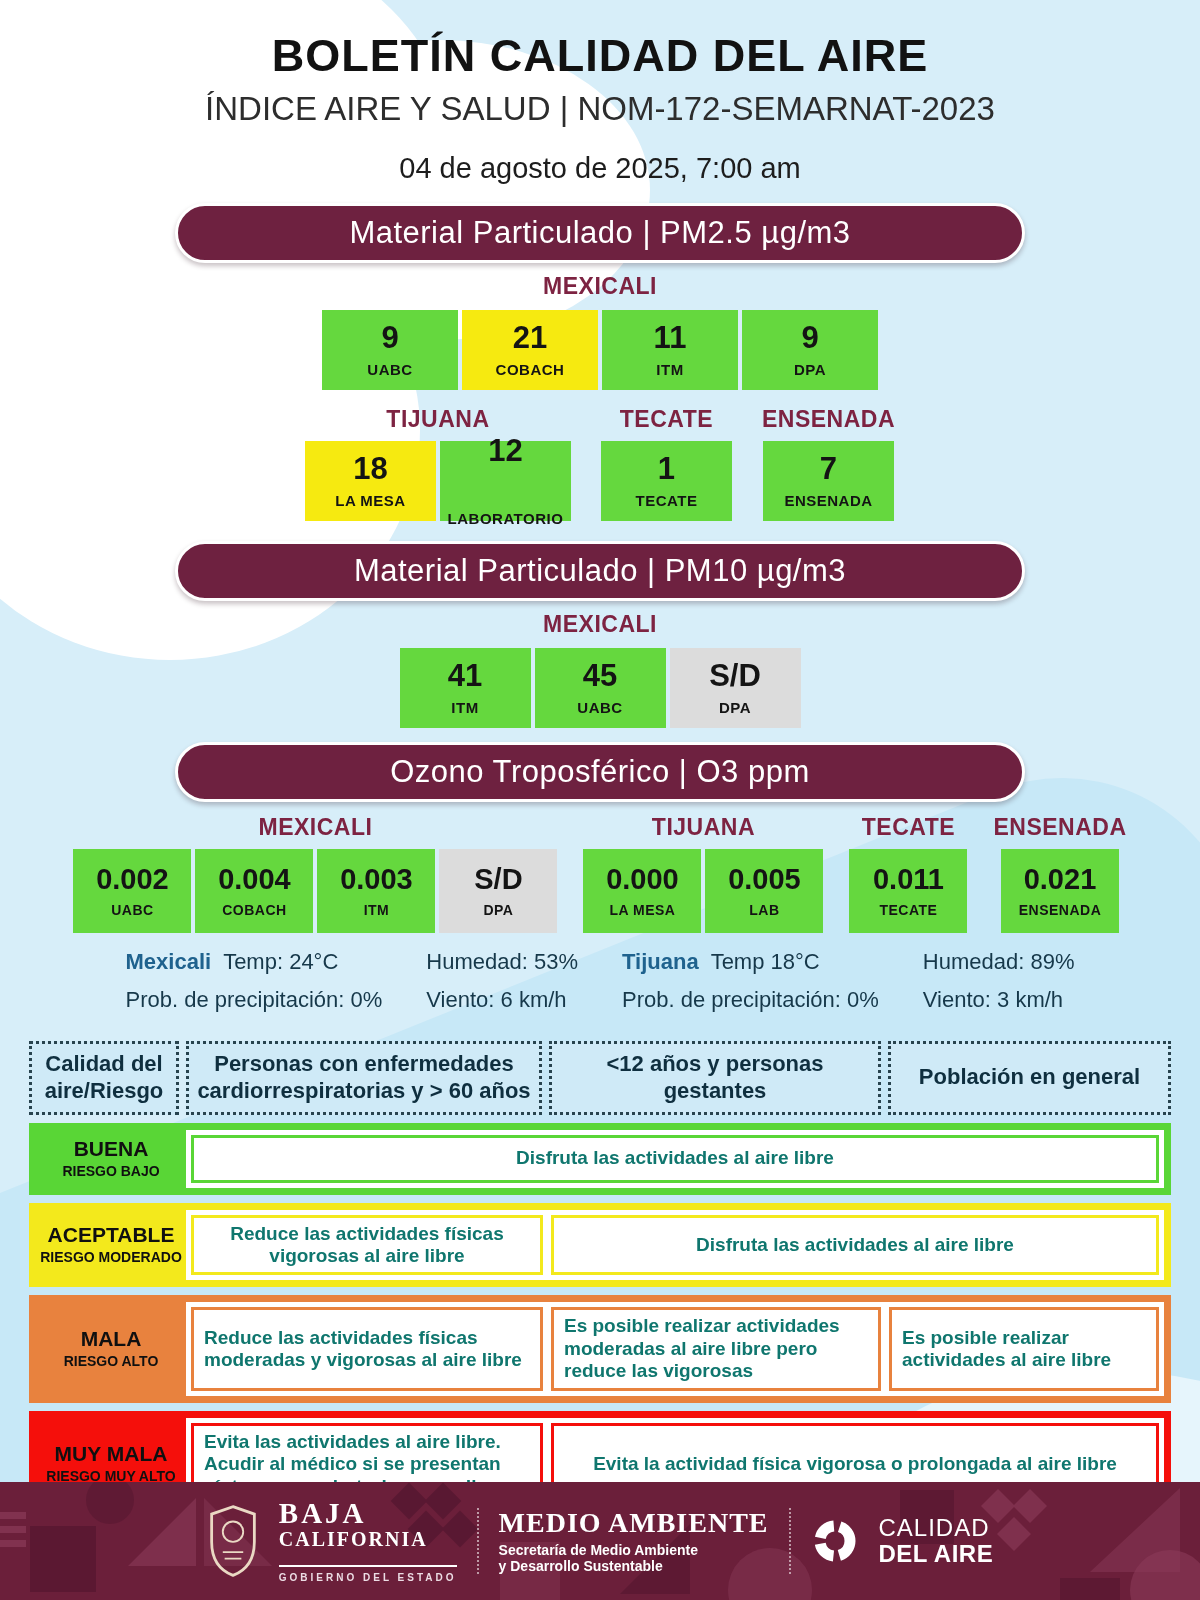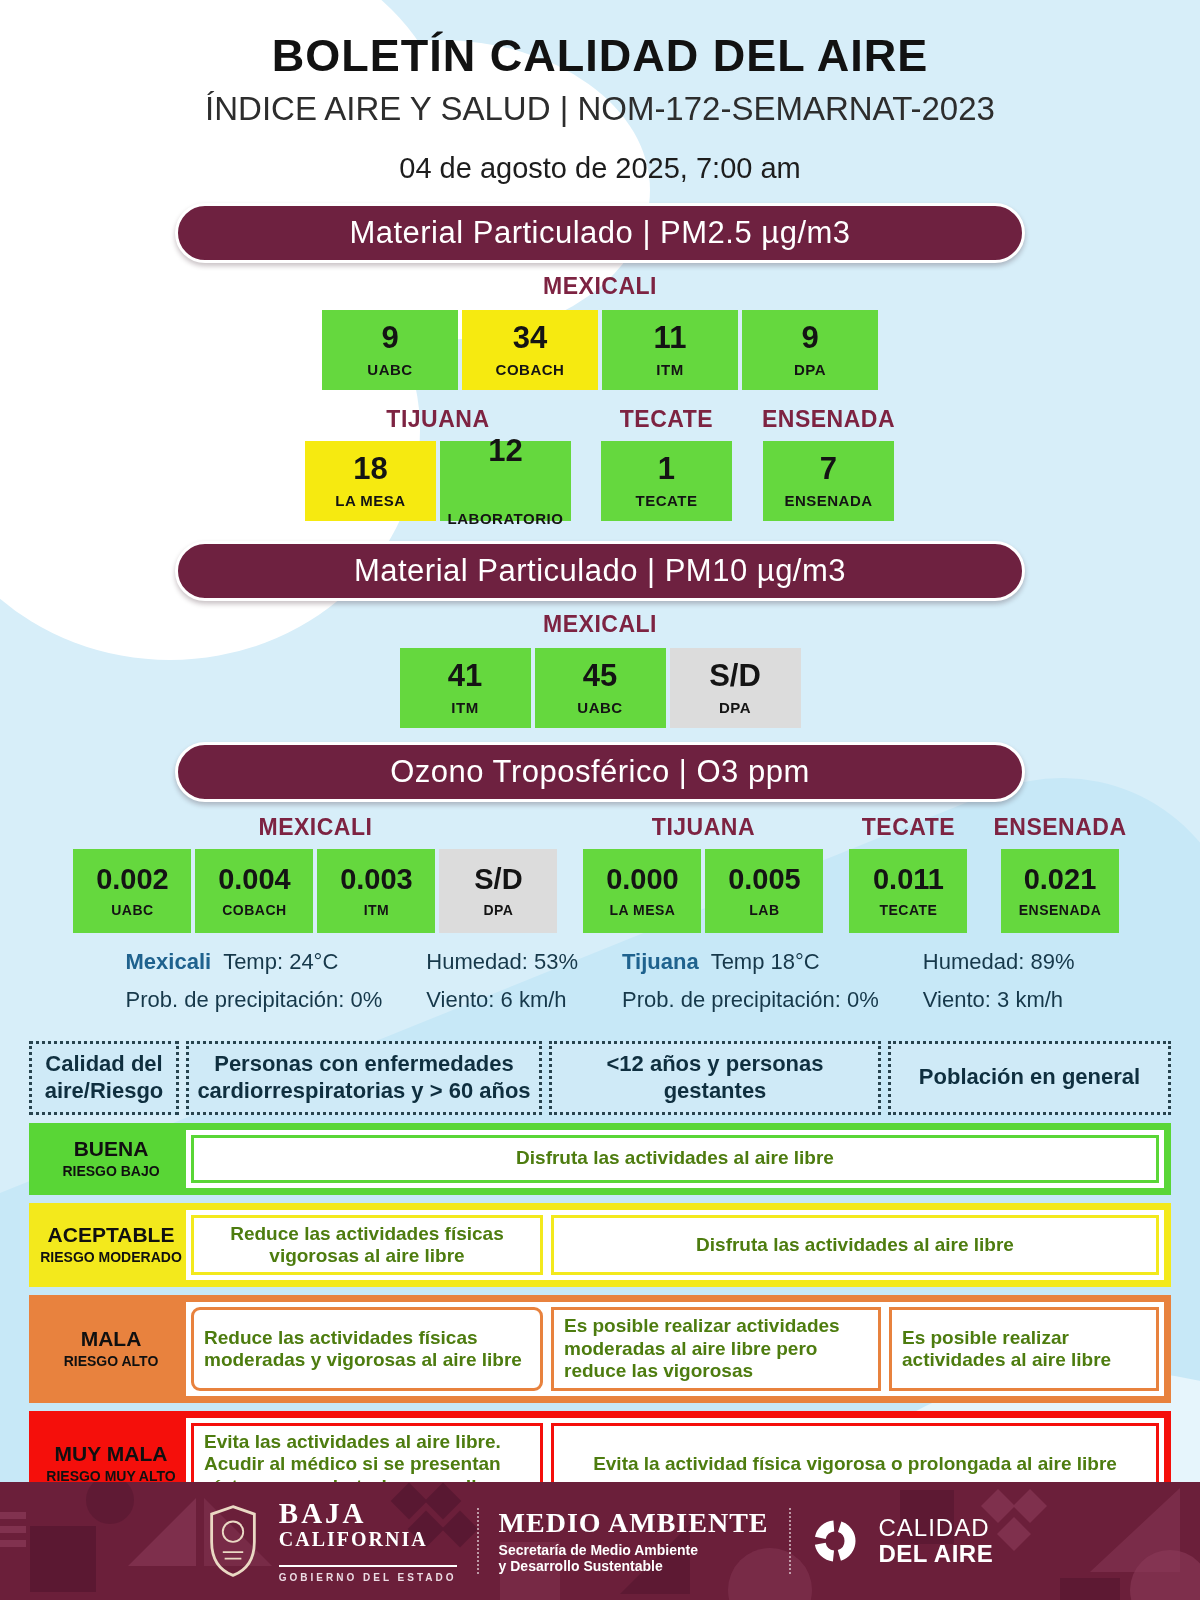--- a/index.html
+++ b/index.html
@@ -50,21 +50,21 @@
   .thead { display:grid; grid-template-columns:150px 356px 332px 1fr; gap:7px; }
   .th { border:3px dotted #27434e; background:#cfeaf7; color:#0f2f3f; font-weight:800; font-size:22px; line-height:1.22;
         display:flex; align-items:center; justify-content:center; text-align:center; padding:7px 8px; min-height:62px; }
   .trow { margin-top:8px; display:flex; border:7px solid #be185d; background:#fff; }
   .tlabel { flex:0 0 150px; display:flex; flex-direction:column; align-items:center; justify-content:center;
             text-align:center; padding:5px 2px; }
   .tlevel { font-size:21px; font-weight:800; color:#101010; line-height:1.05; }
   .trisk  { margin-top:4px; font-size:14px; font-weight:800; color:#101010; line-height:1.12; }
   .tcells { flex:1; display:grid; grid-template-columns:352px 330px 1fr; gap:8px; padding:5px; }
   .tcell { border:3px solid #000; display:flex; align-items:center; padding:5px 10px;
-           font-size:19px; font-weight:700; line-height:1.18; color:#4d7c0f; }
+           font-size:19px; font-weight:700; line-height:1.18; color:#0f766e; }
   .tcell.center { justify-content:center; text-align:center; }
   .h1 .tcell { min-height:48px; } .h2 .tcell { min-height:54px; } .h3 .tcell { min-height:72px; }
   .h4 .tcell { min-height:80px; }
 
   footer { position:relative; z-index:2; height:118px; background:#6b1f3a; overflow:hidden; flex:0 0 118px; }
   .pattern { position:absolute; left:0; top:0; }
   .flogos { position:relative; z-index:1; height:100%; display:flex; align-items:center; justify-content:center; gap:20px; color:#fff; }
   .gov { font-family:"Liberation Serif", serif; }
   .gov1 { font-size:29px; font-weight:700; letter-spacing:3px; line-height:1; }
   .gov2 { font-size:20px; font-weight:700; letter-spacing:2px; padding-bottom:14px; border-bottom:2px solid #fff; }
@@ -94,21 +94,21 @@
     <div class="date">04 de agosto de 2025, 7:00 am</div>
 
     <div class="banner">Material Particulado  | PM2.5  µg/m3</div>
     <div class="city-h">MEXICALI</div>
     <div class="boxrow">
       <div class="box" style="background-color: rgb(101, 216, 62);">
         <div class="box-val">9</div>
         <div class="box-lbl">UABC</div>
       </div>
       <div class="box" style="background-color: rgb(246, 234, 16);">
-        <div class="box-val">34</div>
+        <div class="box-val">21</div>
         <div class="box-lbl">COBACH</div>
       </div>
       <div class="box" style="background-color: rgb(101, 216, 62);">
         <div class="box-val">11</div>
         <div class="box-lbl">ITM</div>
       </div>
       <div class="box" style="background-color: rgb(101, 216, 62);">
         <div class="box-val">9</div>
         <div class="box-lbl">DPA</div>
       </div>
@@ -268,21 +268,21 @@
           <div class="tcell center" style="grid-column: 2 / 4; border-color: rgb(243, 233, 28);">Disfruta las actividades al aire libre</div>
         </div>
       </div>
 
       <div class="trow h3" style="border-color: rgb(232, 130, 62);">
         <div class="tlabel" style="background-color: rgb(232, 130, 62);">
           <div class="tlevel">MALA</div>
           <div class="trisk">RIESGO ALTO</div>
         </div>
         <div class="tcells">
-          <div class="tcell" style="grid-column: 1 / 2; border-color: rgb(232, 130, 62); border-radius: 9px;">Reduce las actividades físicas moderadas y vigorosas al aire libre</div>
+          <div class="tcell" style="grid-column: 1 / 2; border-color: rgb(232, 130, 62);">Reduce las actividades físicas moderadas y vigorosas al aire libre</div>
           <div class="tcell" style="grid-column: 2 / 3; border-color: rgb(232, 130, 62);">Es posible realizar actividades moderadas al aire libre pero reduce las vigorosas</div>
           <div class="tcell" style="grid-column: 3 / 4; border-color: rgb(232, 130, 62);">Es posible realizar actividades al aire libre</div>
         </div>
       </div>
 
       <div class="trow h4" style="border-color: rgb(245, 15, 11);">
         <div class="tlabel" style="background-color: rgb(245, 15, 11);">
           <div class="tlevel">MUY MALA</div>
           <div class="trisk">RIESGO MUY ALTO</div>
         </div>

